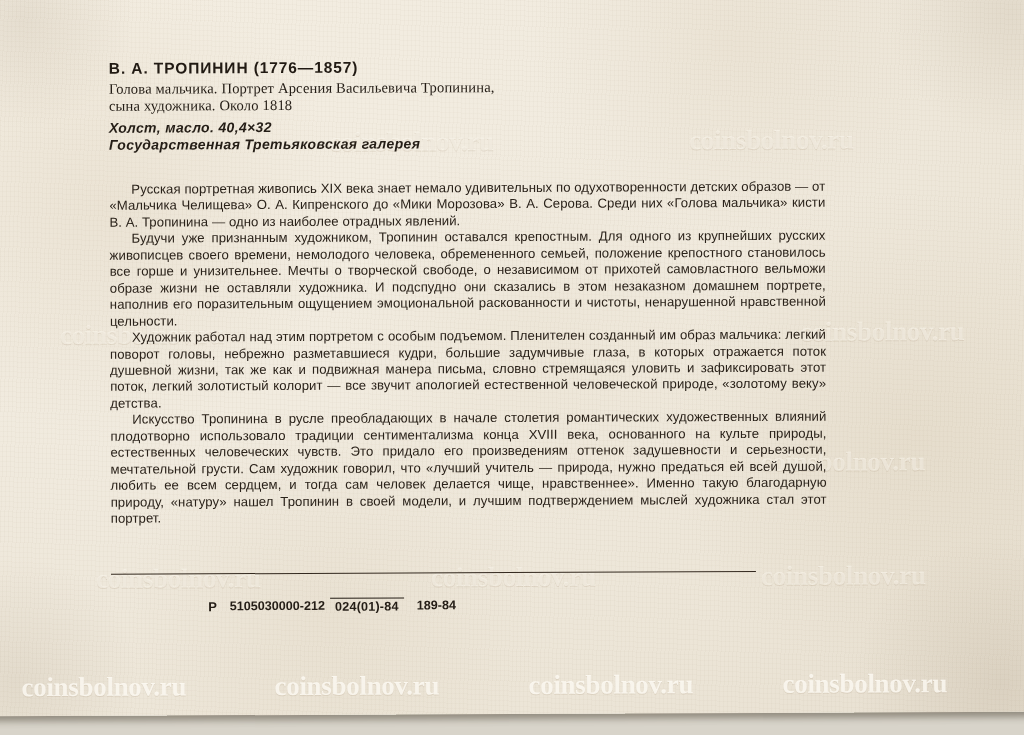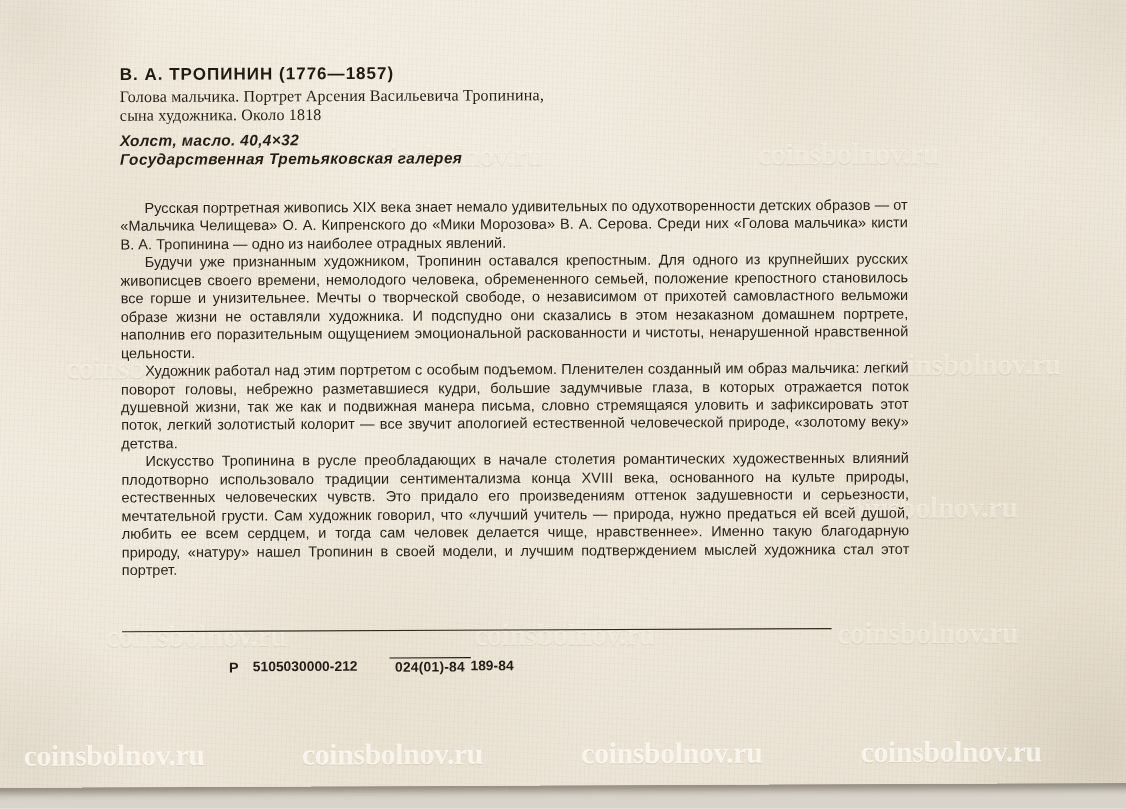--- a/index.html
+++ b/index.html
@@ -197,23 +197,22 @@
     display: inline-flex;
     flex-direction: row;
     align-items: center;
     line-height: 14px;
   }
   #catalog-numer { padding: 0 5px 1px 5px; }
   #catalog-denom {
     padding: 1px 5px 0 5px;
     border-top: 1.4px solid #241d16;
     letter-spacing: 0.2px;
-    margin-left: 24px;
-  }
-  #catalog-suffix { margin-left: 0; }
+  }
+  #catalog-suffix { margin-left: 13px; }
 </style>
 </head>
 <body>
 
 <div id="scene">
 
   <div id="card">
     <div id="grain-a"></div>
     <div id="grain-b"></div>
     <div id="grain-c"></div>

